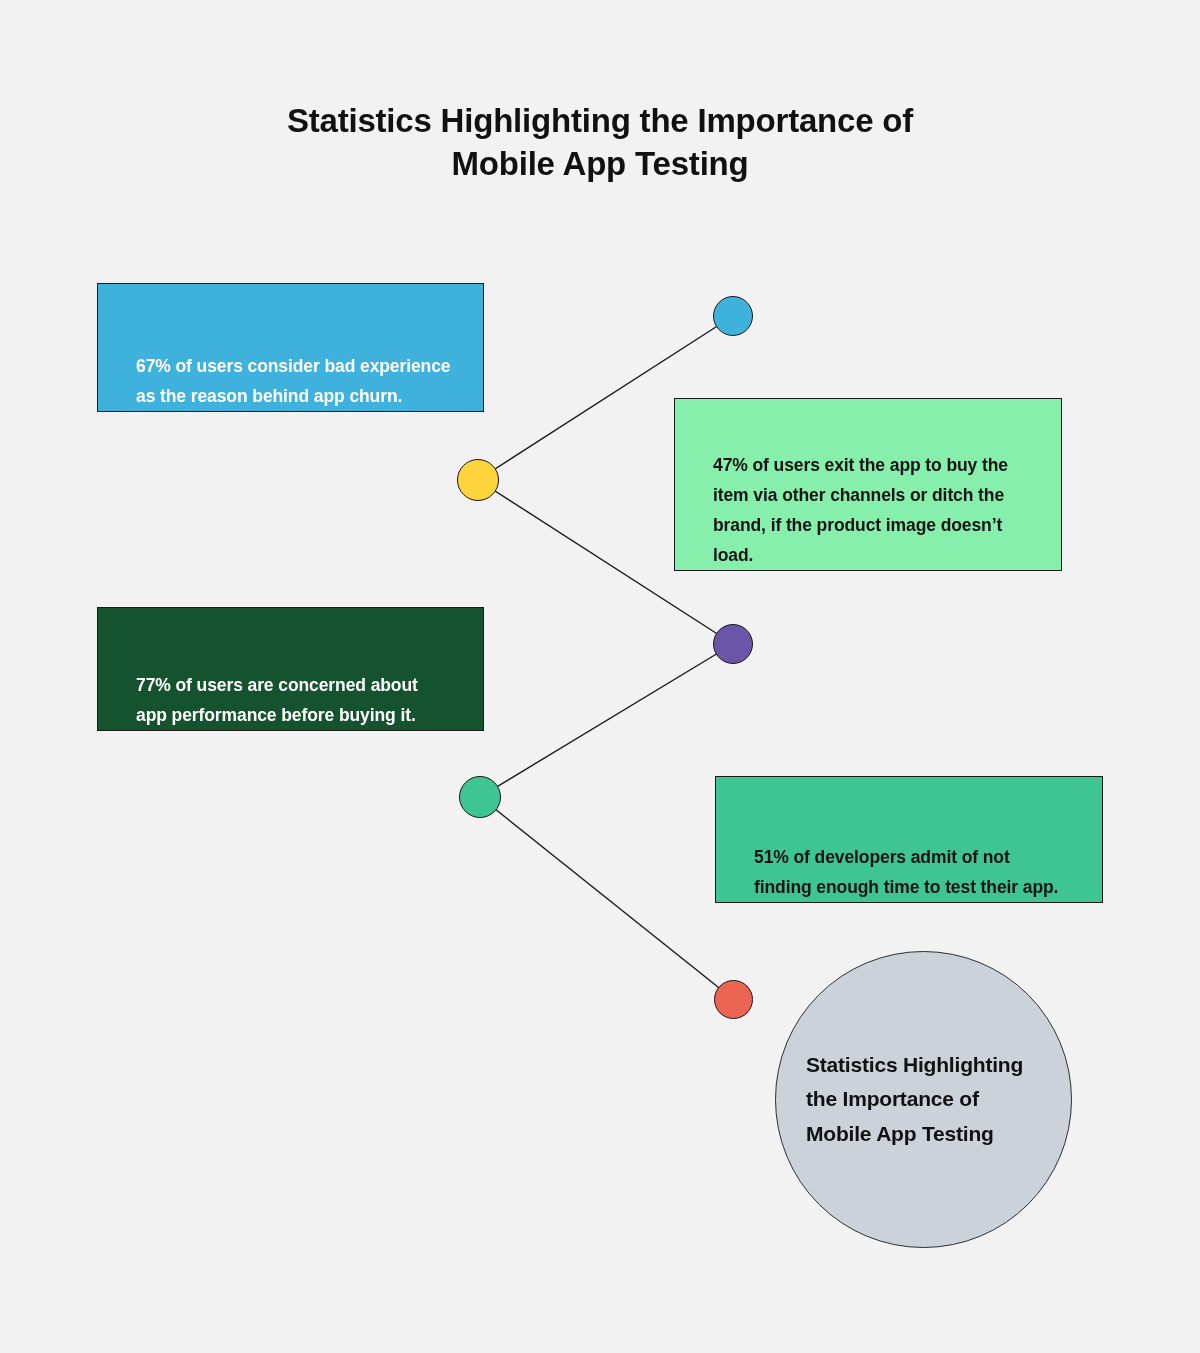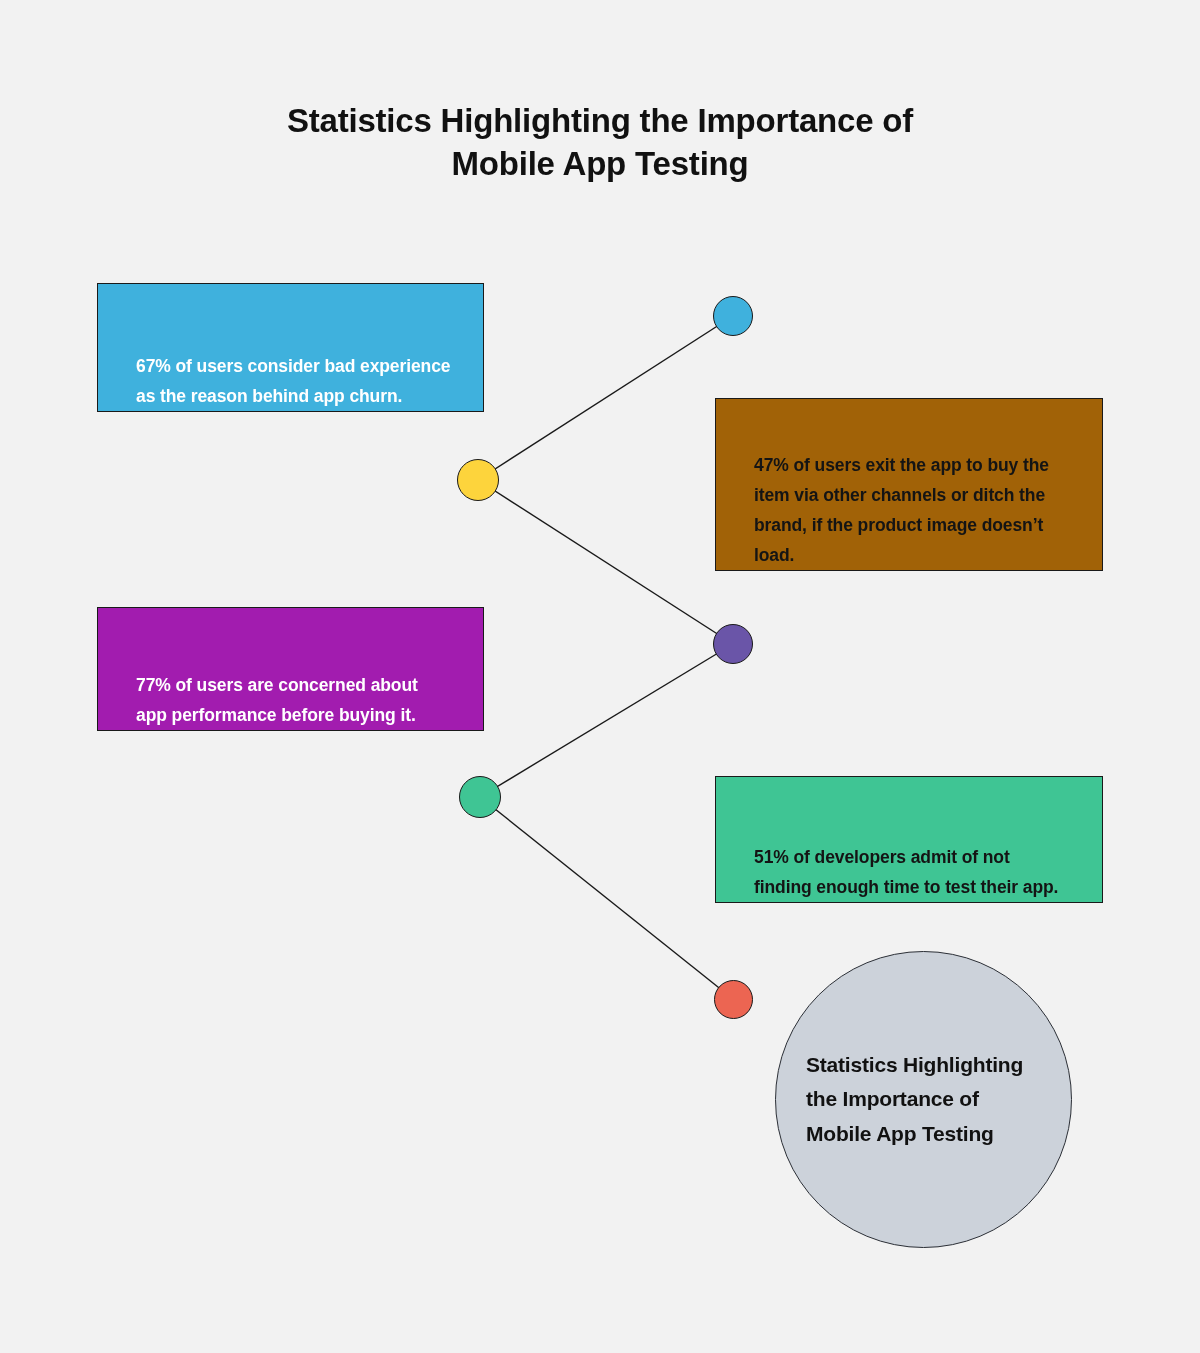--- a/index.html
+++ b/index.html
@@ -55,22 +55,22 @@
   .stat-box .stat-text {
     display: block;
     font-size: 17.5px;
     font-weight: bold;
     line-height: 1.72;
     padding: 0 30px 0 38px;
     letter-spacing: -0.1px;
   }
 
   .box-blue   { left: 97px;  top: 283px;  width: 387px; height: 129px; background: #3fb1dd; }
-  .box-yellow { left: 715px; top: 398px;  width: 388px; height: 173px; background: #a16207; }
-  .box-purple { left: 97px;  top: 607px;  width: 387px; height: 124px; background: #a21caf; }
+  .box-yellow { left: 674px; top: 398px;  width: 388px; height: 173px; background: #86efac; }
+  .box-purple { left: 97px;  top: 607px;  width: 387px; height: 124px; background: #14532d; }
   .box-green  { left: 715px; top: 776px;  width: 388px; height: 127px; background: #3fc594; }
   .box-red    { left: 97px;  top: 908px;  width: 387px; height: 127px; background: #ec6552; }
 
   .text-light { color: #ffffff; }
   .text-dark  { color: #141414; }
 
   
   .node {
     position: absolute;
     box-sizing: border-box;

